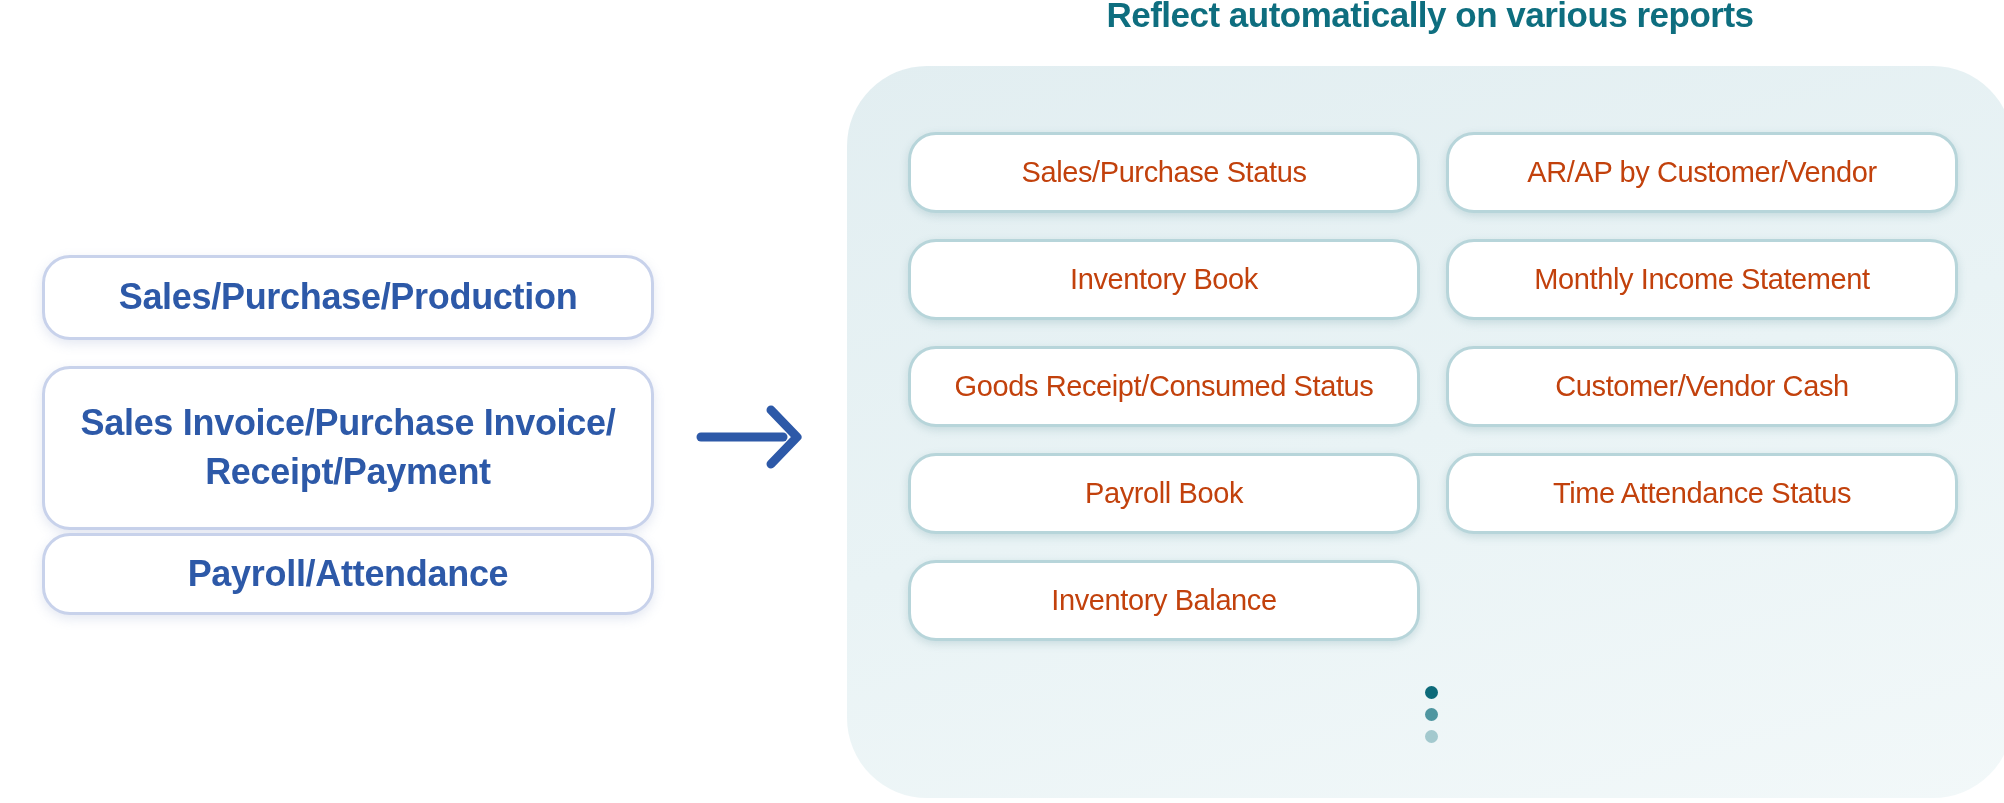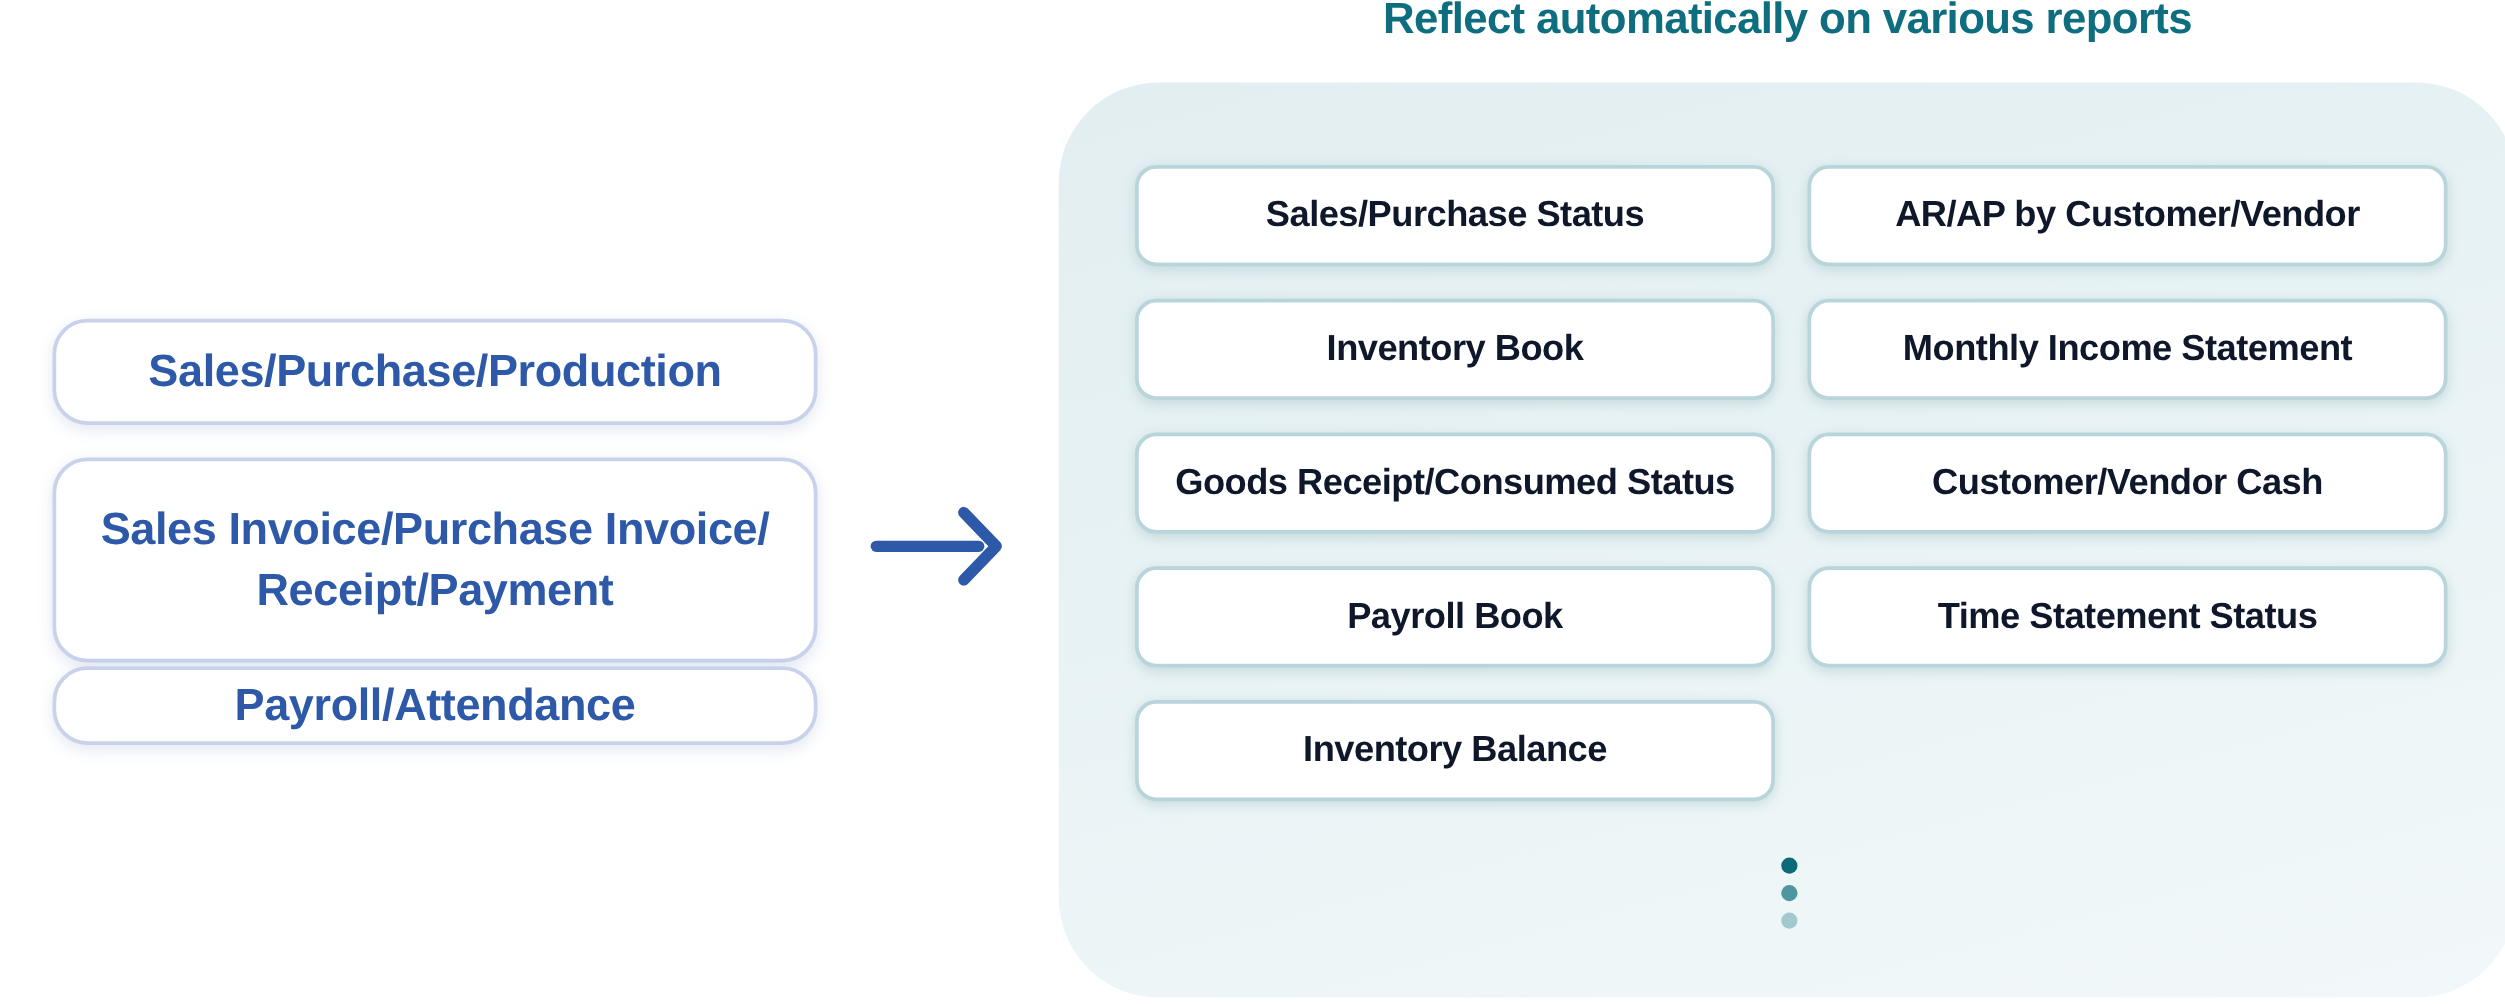--- a/index.html
+++ b/index.html
@@ -48,21 +48,21 @@
     text-align: center;
     font-size: 36px;
     font-weight: bold;
     letter-spacing: -0.3px;
     color: #2d59a8;
     line-height: 1.35;
     white-space: pre-line;
   }
   .input-box.b1 { top: 255px; height: 85px; }
   .input-box.b2 { top: 366px; height: 164px; }
-  .input-box.b3 { top: 533px; height: 63px; }
+  .input-box.b3 { top: 533px; height: 82px; }
 
   
   .arrow-svg {
     position: absolute;
     left: 668px;
     top: 398px;
     width: 130px;
     height: 80px;
   }
 
@@ -84,30 +84,30 @@
     grid-template-columns: 512px 512px;
     grid-template-rows: repeat(5, 81px);
     grid-auto-flow: column;
     column-gap: 26px;
     row-gap: 26px;
   }
   .pill {
     box-sizing: border-box;
     background: #ffffff;
     border: 3px solid #b7d5da;
-    border-radius: 17px;
+    border-radius: 28px;
     box-shadow: 0 3px 9px rgba(80, 135, 145, 0.22);
     display: flex;
     align-items: center;
     justify-content: center;
     text-align: center;
     font-size: 29px;
-    font-weight: bold;
+    font-weight: normal;
     letter-spacing: -0.4px;
-    color: #0f172a;
+    color: #c2410c;
     white-space: nowrap;
   }
 
   
   .dots {
     position: absolute;
     left: 578px;
     top: 620px;
     display: flex;
     flex-direction: column;
@@ -145,21 +145,21 @@
 
       <div class="pill">Sales/Purchase Status</div>
       <div class="pill">Inventory Book</div>
       <div class="pill">Goods Receipt/Consumed Status</div>
       <div class="pill">Payroll Book</div>
 
       <div class="pill">Inventory Balance</div>
       <div class="pill">AR/AP by Customer/Vendor</div>
       <div class="pill">Monthly Income Statement</div>
       <div class="pill">Customer/Vendor Cash</div>
-      <div class="pill">Time Statement Status</div>
+      <div class="pill">Time Attendance Status</div>
 
     </div>
 
     <div class="dots">
       <div class="dot" style="background:#0d6a79;"></div>
       <div class="dot" style="background:#4f96a0;"></div>
       <div class="dot" style="background:#a3c9ce;"></div>
     </div>
   </div>
 

